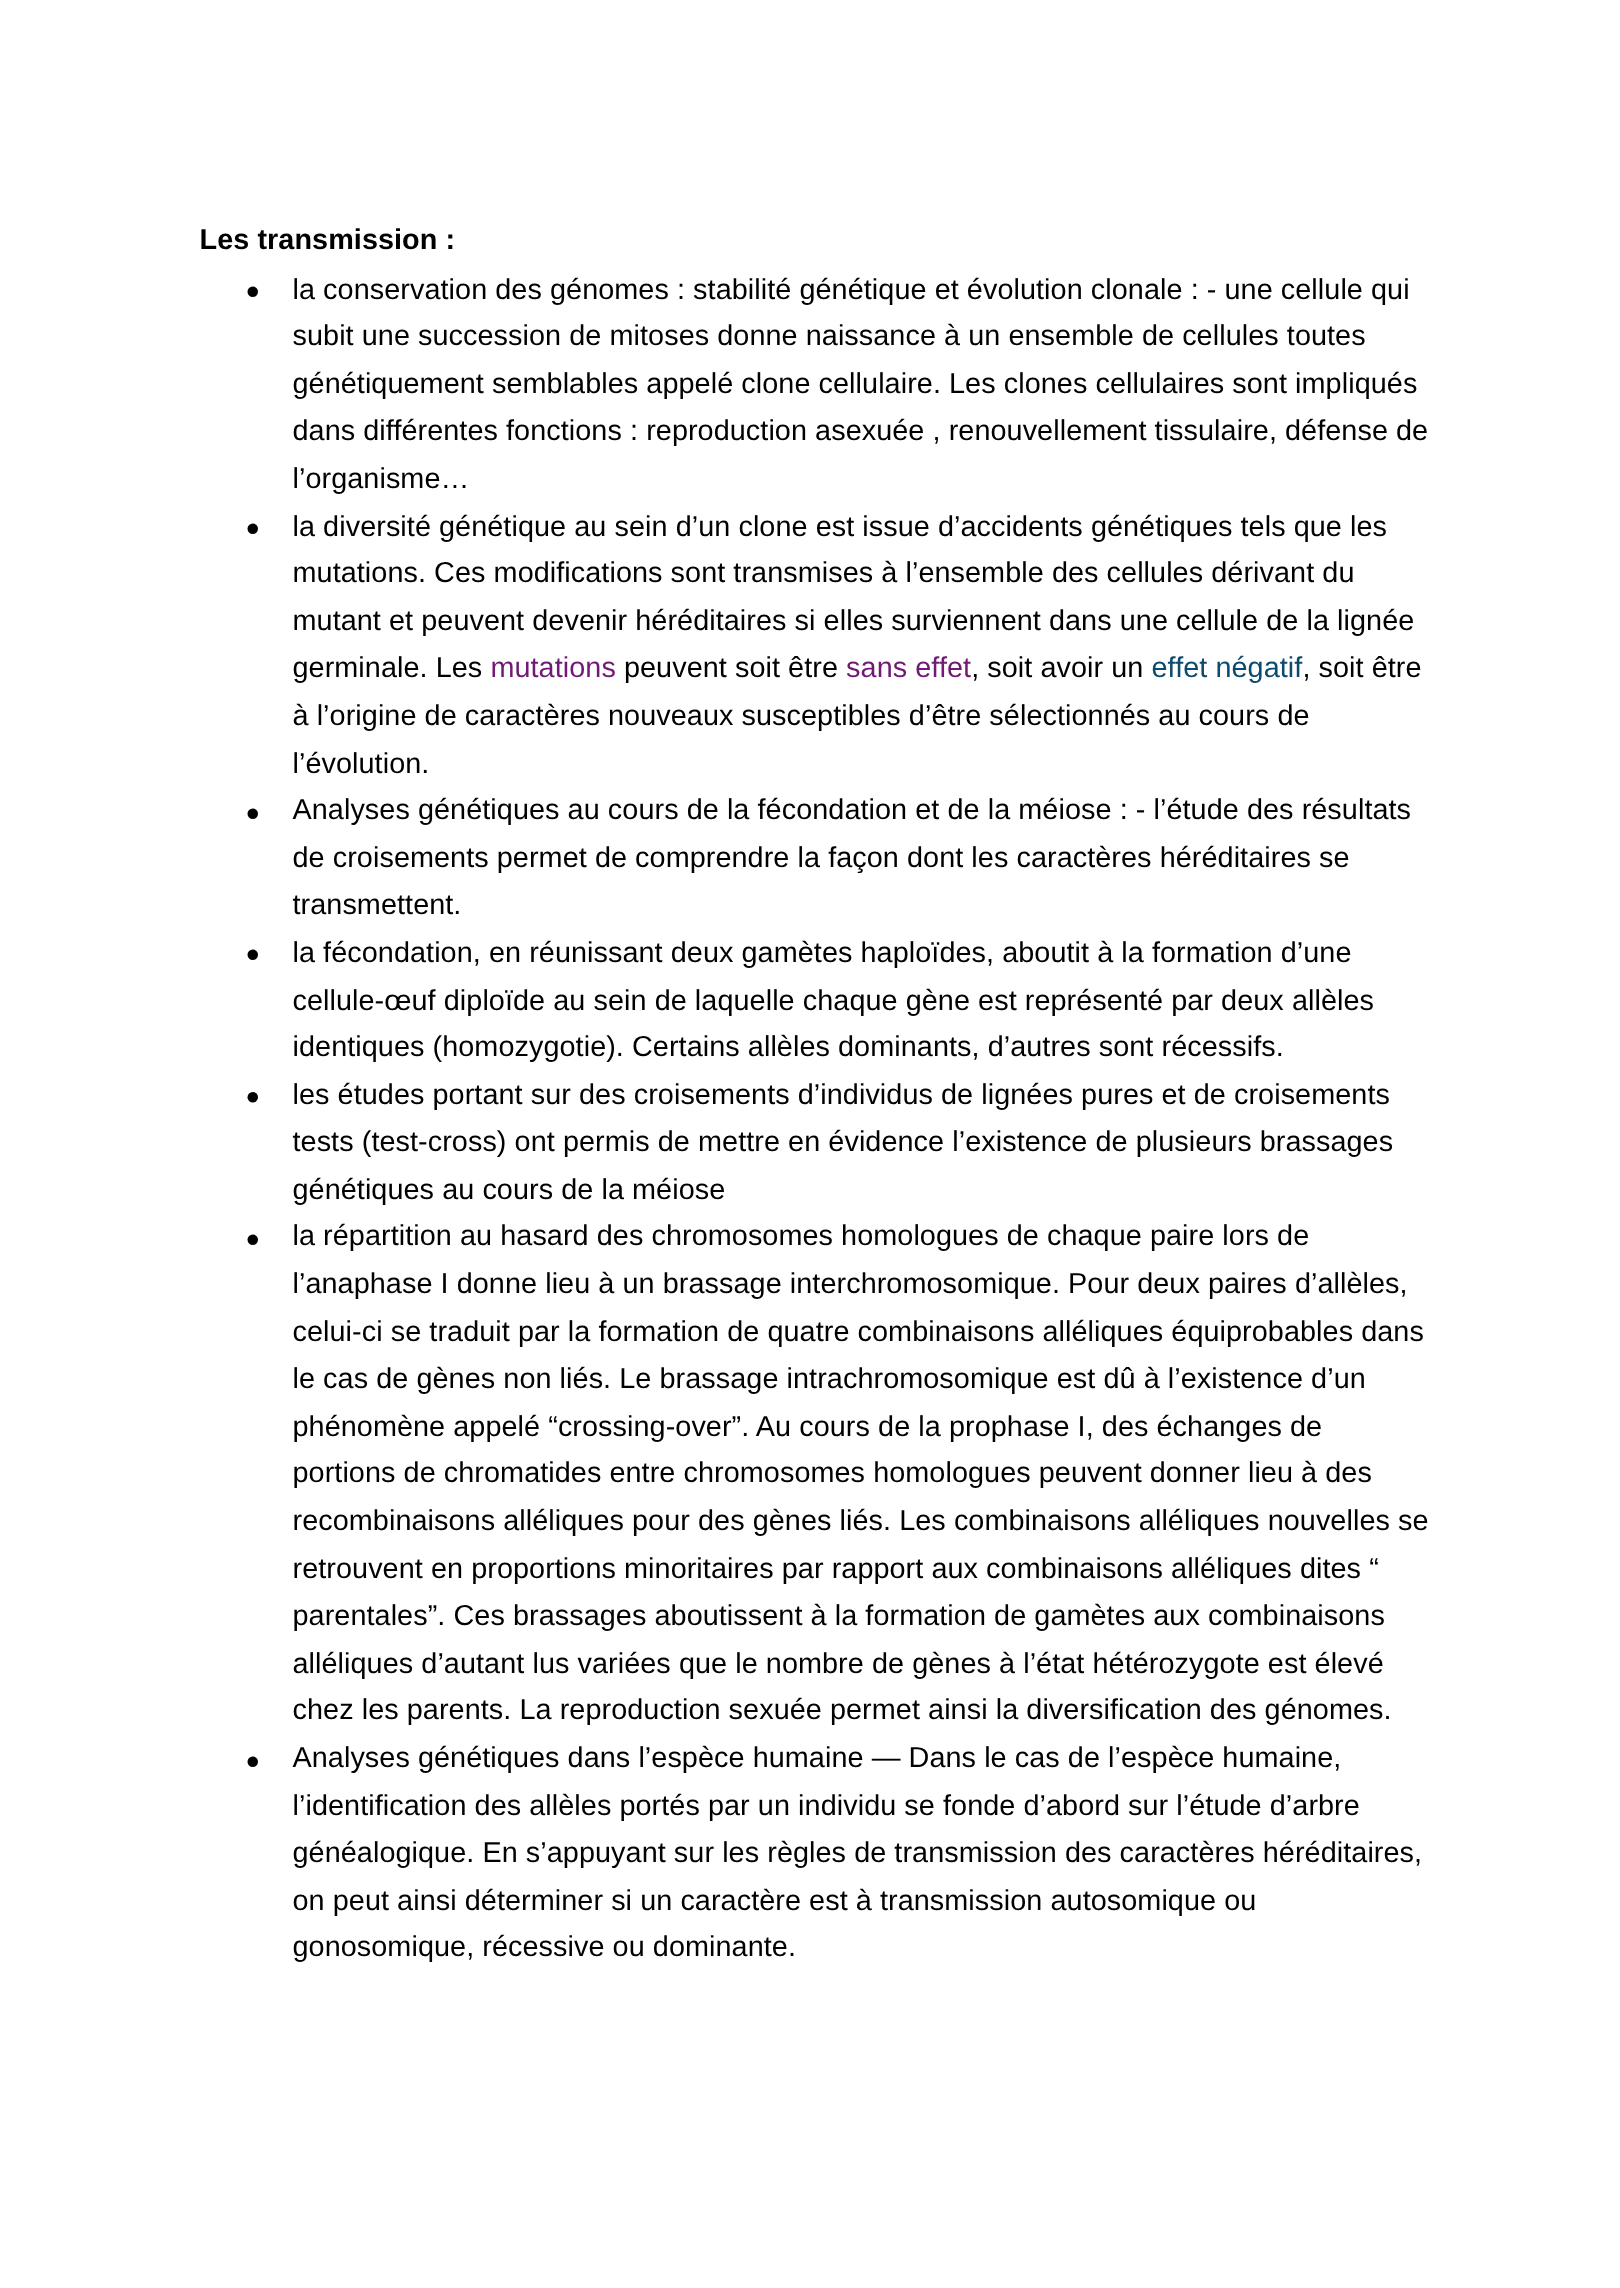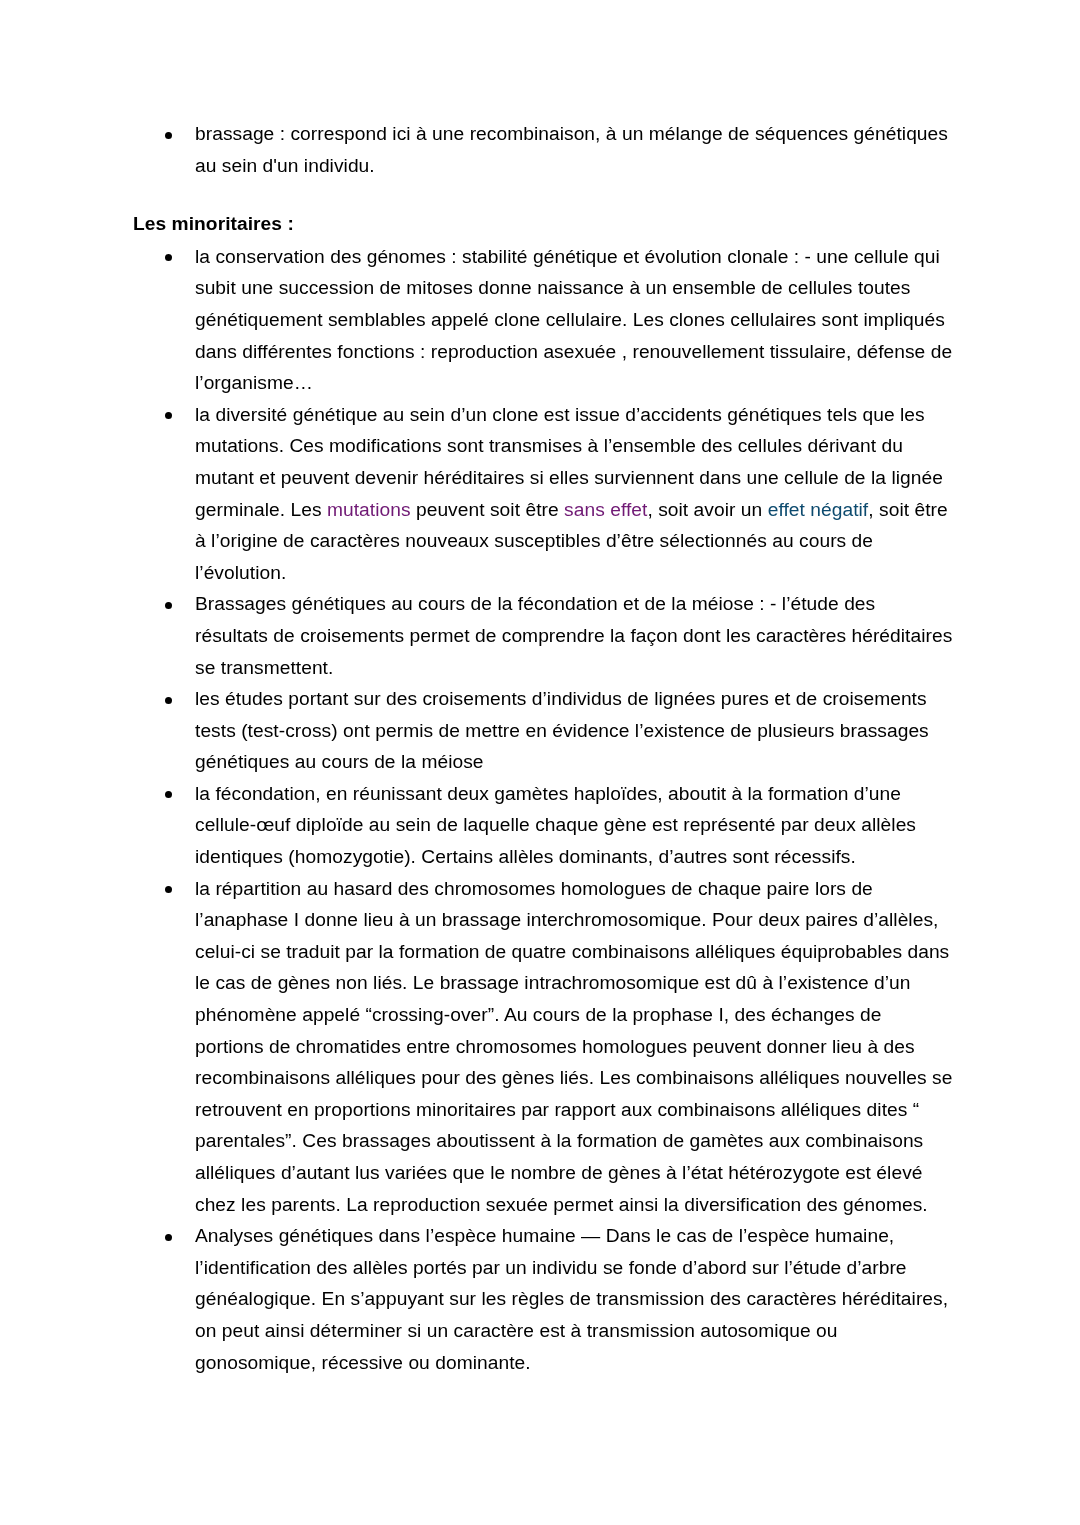--- a/index.html
+++ b/index.html
@@ -75,48 +75,43 @@
   .c-blue  { color: #701a75; }
   .c-red   { color: #0c4a6e; }
   .c-rose  { color: #000000; }
 </style>
 </head>
 <body>
 
 <div class="page">
   <div class="doc-body">
 
-    <ul class="bullets">
-      <li>
-        <span>brassage :  correspond ici à une recombinaison, à un mélange de séquences génétiques au sein d'un individu.</span>
-      </li>
-    </ul>
 
-    <p class="section-heading">Les minoritaires :</p>
+    <p class="section-heading">Les transmission :</p>
 
     <ul class="bullets">
 
       <li>
         <span class="u">la conservation des génomes : stabilité génétique et évolution clonale</span><span> : - une cellule qui subit une succession de mitoses donne naissance à un ensemble de cellules toutes génétiquement semblables appelé clone cellulaire. Les clones cellulaires sont impliqués dans différentes fonctions : reproduction asexuée , renouvellement tissulaire, défense de l’organisme…</span>
       </li>
 
       <li>
         <span>la diversité génétique au sein d’un clone est issue d’accidents génétiques tels que les mutations. Ces modifications sont transmises à l’ensemble des cellules dérivant du mutant et peuvent devenir héréditaires si elles surviennent dans une cellule de la lignée germinale. Les </span><span class="c-green">mutations</span><span> peuvent soit être </span><span class="c-blue">sans effet</span><span>, soit avoir un </span><span class="c-red">effet négatif</span><span>, soit être </span><span class="c-rose">à l’origine de caractères nouveaux</span><span> susceptibles d’être sélectionnés au cours de l’évolution.</span>
       </li>
 
       <li>
-        <span class="u">Brassages génétiques au cours de la fécondation et de la méiose :</span><span> - l’étude des résultats de croisements permet de comprendre la façon dont les caractères héréditaires se transmettent.</span>
+        <span class="u">Analyses génétiques au cours de la fécondation et de la méiose :</span><span> - l’étude des résultats de croisements permet de comprendre la façon dont les caractères héréditaires se transmettent.</span>
+      </li>
+
+      <li>
+        <span>la fécondation, en réunissant deux gamètes haploïdes, aboutit à la formation d’une cellule-œuf diploïde au sein de laquelle chaque gène est représenté par deux allèles identiques (homozygotie). Certains allèles dominants, d’autres sont récessifs.</span>
       </li>
 
       <li>
         <span>les études portant sur des croisements d’individus de lignées pures et de croisements tests (test-cross) ont permis de mettre en évidence l’existence de plusieurs brassages génétiques au cours de la méiose</span>
-      </li>
-
-      <li>
-        <span>la fécondation, en réunissant deux gamètes haploïdes, aboutit à la formation d’une cellule-œuf diploïde au sein de laquelle chaque gène est représenté par deux allèles identiques (homozygotie). Certains allèles dominants, d’autres sont récessifs.</span>
       </li>
 
       <li>
         <span>la répartition au hasard des chromosomes homologues de chaque paire lors de l’anaphase I donne lieu à un brassage interchromosomique. Pour deux paires d’allèles, celui-ci se traduit par la formation de quatre combinaisons alléliques équiprobables dans le cas de gènes non liés.   Le brassage intrachromosomique est dû à l’existence d’un phénomène appelé “crossing-over”.  Au cours de la prophase I, des échanges de portions de chromatides entre chromosomes homologues peuvent donner lieu à des recombinaisons alléliques pour des gènes liés.   Les combinaisons alléliques nouvelles se retrouvent en proportions minoritaires par rapport aux combinaisons alléliques dites “ parentales”.  Ces brassages aboutissent à la formation de gamètes aux combinaisons alléliques d’autant lus variées que le nombre de gènes à l’état hétérozygote est élevé chez les parents. La reproduction sexuée permet ainsi la diversification des génomes.</span>
       </li>
 
       <li>
         <span class="u">Analyses génétiques dans l’espèce humaine  —</span><span> Dans le cas de l’espèce humaine, l’identification des allèles portés par un individu se fonde d’abord sur l’étude d’arbre généalogique. En s’appuyant sur les règles de transmission des caractères héréditaires, on peut ainsi déterminer si un caractère est à transmission autosomique ou gonosomique, récessive ou dominante.</span>
       </li>
 

